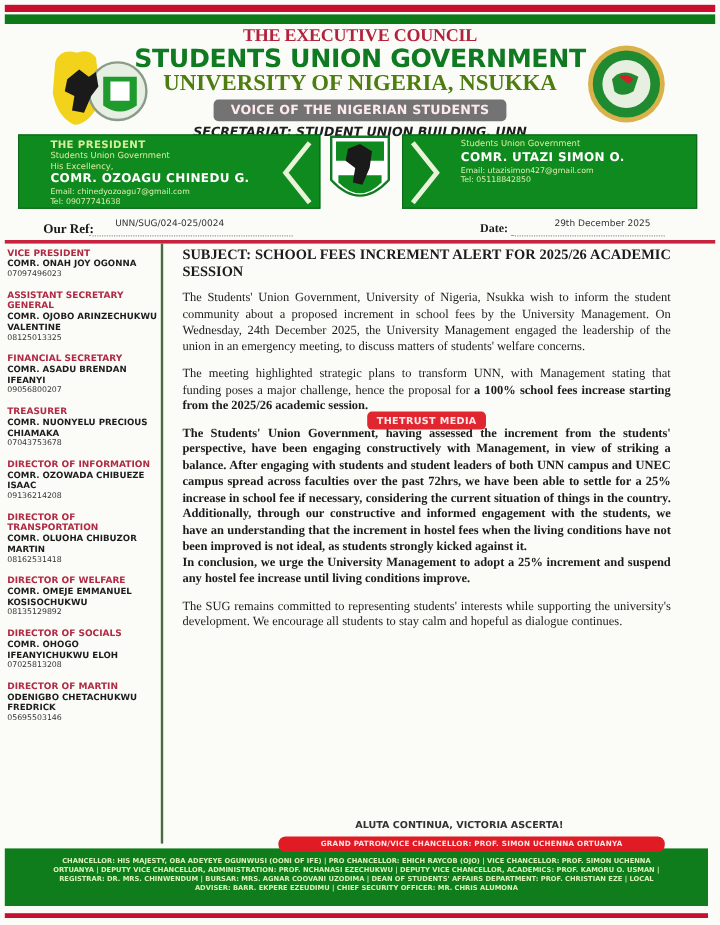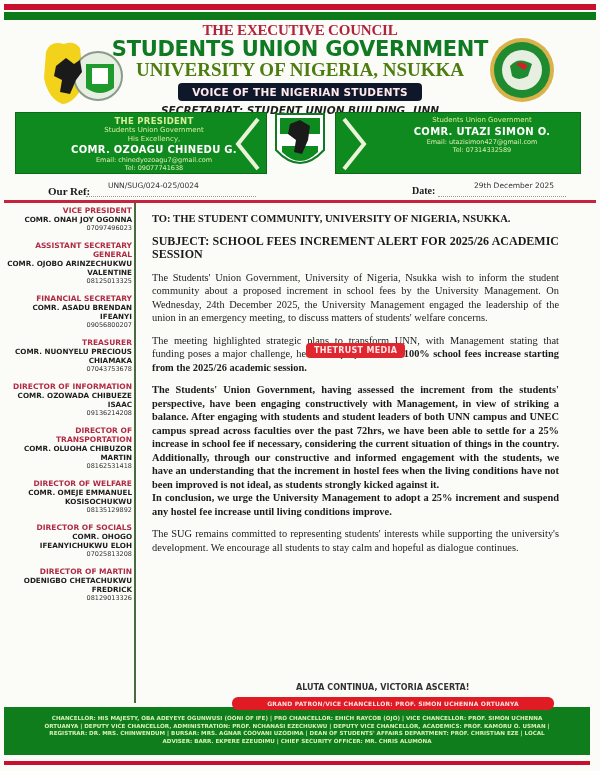--- a/index.html
+++ b/index.html
@@ -6,50 +6,50 @@
   html, body { width: 600px; height: 771px; background: #fbfcf8; overflow: hidden; }
   body { position: relative; font-family: "Liberation Serif", serif; color: #1a1a1a; }
 
   .stripe-red { position: absolute; left: 4px; right: 4px; top: 4px; height: 6px; background: #c8102e; }
   .stripe-green { position: absolute; left: 4px; right: 4px; top: 12px; height: 8px; background: #0d7a1a; }
 
   .hdr { position: absolute; left: 0; right: 0; top: 22px; text-align: center; }
   .exec { font-family: "Liberation Serif", serif; font-weight: bold; color: #b3223d; font-size: 15px; letter-spacing: -0.2px; line-height: 16px; }
   .sug { font-family: "DejaVu Sans", sans-serif; font-weight: bold; color: #0f7a22; font-size: 21px; line-height: 22px; letter-spacing: -0.3px; }
   .unn { font-family: "Liberation Serif", serif; font-weight: bold; color: #4d7c0f; font-size: 19px; line-height: 20px; }
-  .voice { display: inline-block; margin-top: 3px; background: #0f172a; color: #ffe9ec; font-family: "DejaVu Sans", sans-serif; font-weight: bold; font-size: 10.5px; padding: 3px 14px; border-radius: 4px; letter-spacing: 0.2px; }
+  .voice { display: inline-block; margin-top: 3px; background: #737373; color: #ffe9ec; font-family: "DejaVu Sans", sans-serif; font-weight: bold; font-size: 10.5px; padding: 3px 14px; border-radius: 4px; letter-spacing: 0.2px; }
   .secretariat { font-family: "DejaVu Sans", sans-serif; font-weight: bold; font-size: 10.5px; color: #1e1e1e; margin-top: 3px; font-style: italic; }
 
   .logo-left { position: absolute; left: 40px; top: 38px; width: 85px; height: 70px; }
   .logo-right { position: absolute; left: 488px; top: 36px; width: 68px; height: 68px; }
 
-  .band { position: absolute; top: 112px; height: 62px; background: #0f8a1f; border: 1px solid #0b6b18; color: #f3f8c8; font-family: "DejaVu Sans", sans-serif; text-align: center; }
+  .band { position: absolute; top: 112px; height: 62px; background: #0f8a1f; border: 1px solid #0b6b18; color: #f3f8c8; font-family: "DejaVu Sans", sans-serif; }
   .band.left { left: 15px; width: 252px; padding: 3px 0 0 26px; }
   .band.right { left: 335px; width: 246px; padding: 3px 0 0 48px; }
   .band .role { font-size: 8.5px; font-weight: bold; color: #d6ee9a; letter-spacing: 0.3px; line-height: 10px; }
   .band .sub { font-size: 7px; color: #d6ee9a; line-height: 8.5px; }
   .band .name { font-size: 10px; font-weight: bold; color: #ffffff; line-height: 13px; letter-spacing: 0.3px; }
   .band .contact { font-size: 6.5px; color: #d9efb0; line-height: 8px; }
   .chev { position: absolute; top: 0; width: 30px; height: 62px; }
   .band.left .chev { right: 4px; }
   .band.right .chev { left: 4px; }
 
   .emblem { position: absolute; left: 272px; top: 110px; width: 56px; height: 66px; }
 
-  .refrow { position: absolute; top: 182px; left: 16px; right: 0; height: 16px; font-family: "Liberation Serif", serif; text-align: right; }
+  .refrow { position: absolute; top: 182px; left: 4px; right: 0; height: 16px; font-family: "Liberation Serif", serif; text-align: right; }
   .ref-label { position: absolute; left: 32px; top: 3px; font-size: 11px; font-weight: bold; }
   .ref-val { position: absolute; left: 92px; top: -1px; font-size: 7.5px; font-family: "DejaVu Sans", sans-serif; color: #333; }
   .ref-line { position: absolute; left: 70px; top: 14px; width: 170px; border-top: 1px dotted #999; }
   .date-label { position: absolute; left: 396px; top: 3px; font-size: 10px; font-weight: bold; }
   .date-val { position: absolute; left: 458px; top: -1px; font-size: 7.5px; font-family: "DejaVu Sans", sans-serif; color: #333; }
   .date-line { position: absolute; left: 422px; top: 14px; width: 128px; border-top: 1px dotted #999; }
 
   .redrule { position: absolute; left: 4px; right: 4px; top: 200px; height: 3px; background: #c8233e; }
 
-  .sidebar { position: absolute; left: 6px; top: 206px; width: 126px; height: 500px; text-align: right; font-family: "DejaVu Sans", sans-serif; }
+  .sidebar { position: absolute; left: 6px; top: 206px; width: 126px; height: 500px; text-align: left; font-family: "DejaVu Sans", sans-serif; }
   .officer { margin-bottom: 9px; }
   .officer .title { color: #b12a44; font-size: 7.5px; font-weight: bold; line-height: 9px; }
   .officer .oname { color: #1d1d1d; font-size: 7.2px; font-weight: bold; line-height: 9px; }
   .officer .phone { color: #333; font-size: 6.5px; line-height: 8px; }
 
   .vrule { position: absolute; left: 134px; top: 203px; width: 2px; height: 500px; background: #4a6b3f; }
 
   .body { position: absolute; left: 152px; top: 206px; width: 407px; font-family: "Liberation Serif", serif; font-size: 10.4px; line-height: 13.5px; color: #1b1b1b; text-align: justify; }
   .body p { margin-bottom: 9px; }
   .to { font-weight: bold; font-size: 10.6px; margin-top: 6px; }
@@ -113,21 +113,21 @@
   <path d="M18 14 L28 10 L38 16 L36 30 L30 44 L22 42 L24 30 L16 24 Z" fill="#1a1a1a"></path>
 </svg>
 
 <div class="band right">
   <svg class="chev" viewBox="0 0 30 62">
     <polyline points="4,6 24,31 4,56" fill="none" stroke="#e8f3d8" stroke-width="4"></polyline>
   </svg>
   <div class="sub">Students Union Government</div>
   <div class="name">COMR. UTAZI SIMON O.</div>
   <div class="contact">Email: utazisimon427@gmail.com</div>
-  <div class="contact">Tel: 07314332589</div>
+  <div class="contact">Tel: 05118842850</div>
 </div>
 
 <div class="refrow">
   <span class="ref-label">Our Ref:</span>
   <span class="ref-val">UNN/SUG/024-025/0024</span>
   <span class="ref-line"></span>
   <span class="date-label">Date:</span>
   <span class="date-val">29th December 2025</span>
   <span class="date-line"></span>
 </div>
@@ -171,28 +171,27 @@
     <div class="phone">08135129892</div>
   </div>
   <div class="officer">
     <div class="title">DIRECTOR OF SOCIALS</div>
     <div class="oname">COMR. OHOGO IFEANYICHUKWU ELOH</div>
     <div class="phone">07025813208</div>
   </div>
   <div class="officer">
     <div class="title">DIRECTOR OF MARTIN</div>
     <div class="oname">ODENIGBO CHETACHUKWU FREDRICK</div>
-    <div class="phone">08129013326</div>
+    <div class="phone">05695503146</div>
   </div>
 </div>
 
 <div class="vrule"></div>
 
 <div class="body">
-  <p class="to">TO: THE STUDENT COMMUNITY, UNIVERSITY OF NIGERIA, NSUKKA.</p>
   <p class="subj">SUBJECT: SCHOOL FEES INCREMENT ALERT FOR 2025/26 ACADEMIC SESSION</p>
   <p>The Students' Union Government, University of Nigeria, Nsukka wish to inform the student community about a proposed increment in school fees by the University Management. On Wednesday, 24th December 2025, the University Management engaged the leadership of the union in an emergency meeting, to discuss matters of students' welfare concerns.</p>
   <p><span>The meeting highlighted strategic plans to transform UNN, with Management stating that funding poses a major challenge, hence the proposal for </span><span class="b">a 100% school fees increase starting from the 2025/26 academic session.</span></p>
   <p class="b" style="margin-bottom:0">The Students'  Union Government, having assessed the increment from the students' perspective, have been engaging constructively with Management, in view of striking a balance. After engaging with students and student leaders of both UNN campus and UNEC campus spread across faculties over the past 72hrs, we have been able to settle for a 25% increase in school fee if necessary, considering the current situation of things in the country. Additionally, through our constructive and informed engagement with the students, we have an understanding that the increment in hostel fees when the living conditions have not been improved is not ideal, as students strongly kicked against it.</p>
   <p class="b">In conclusion, we urge the University Management to adopt a 25% increment and suspend any hostel fee increase until living conditions improve.</p>
   <p>The SUG remains committed to representing students' interests while supporting the university's development. We encourage all students to stay calm and hopeful as dialogue continues.</p>
 </div>
 
 <div class="watermark">THETRUST MEDIA</div>
 

